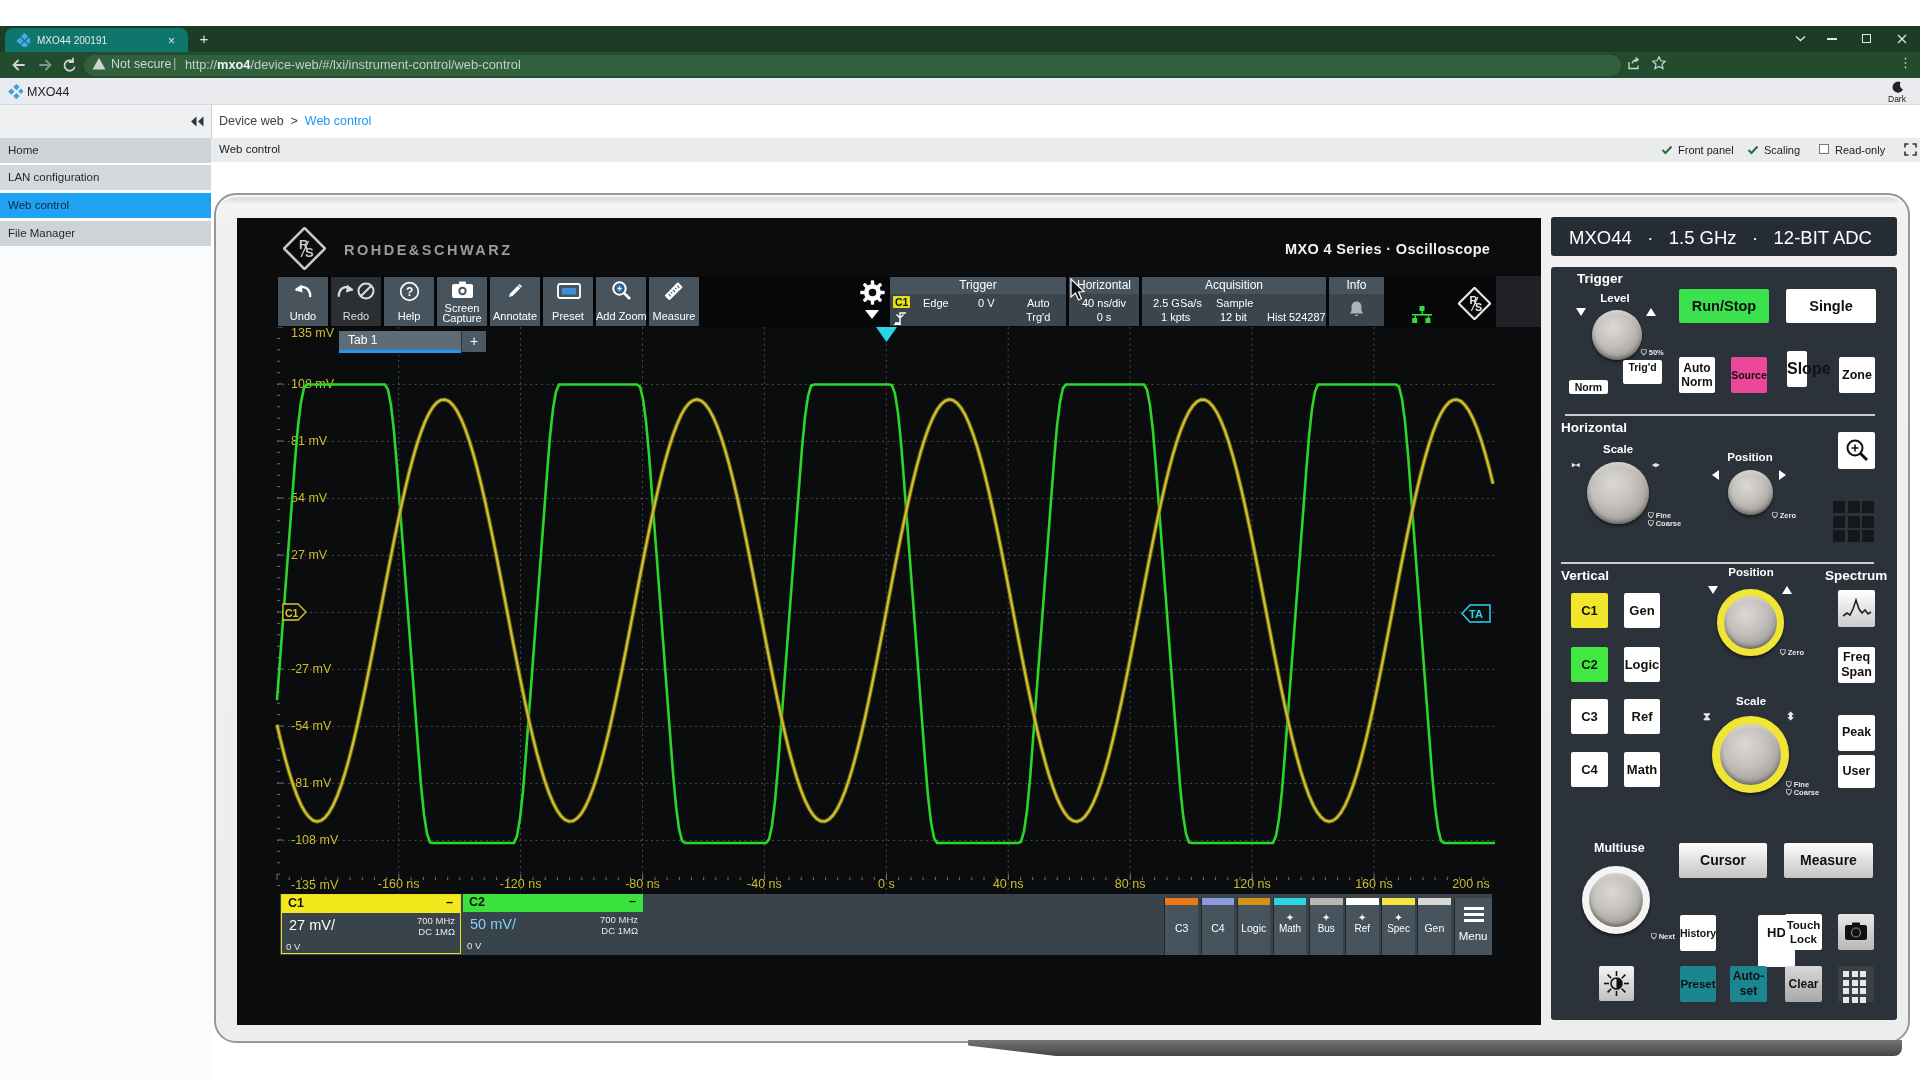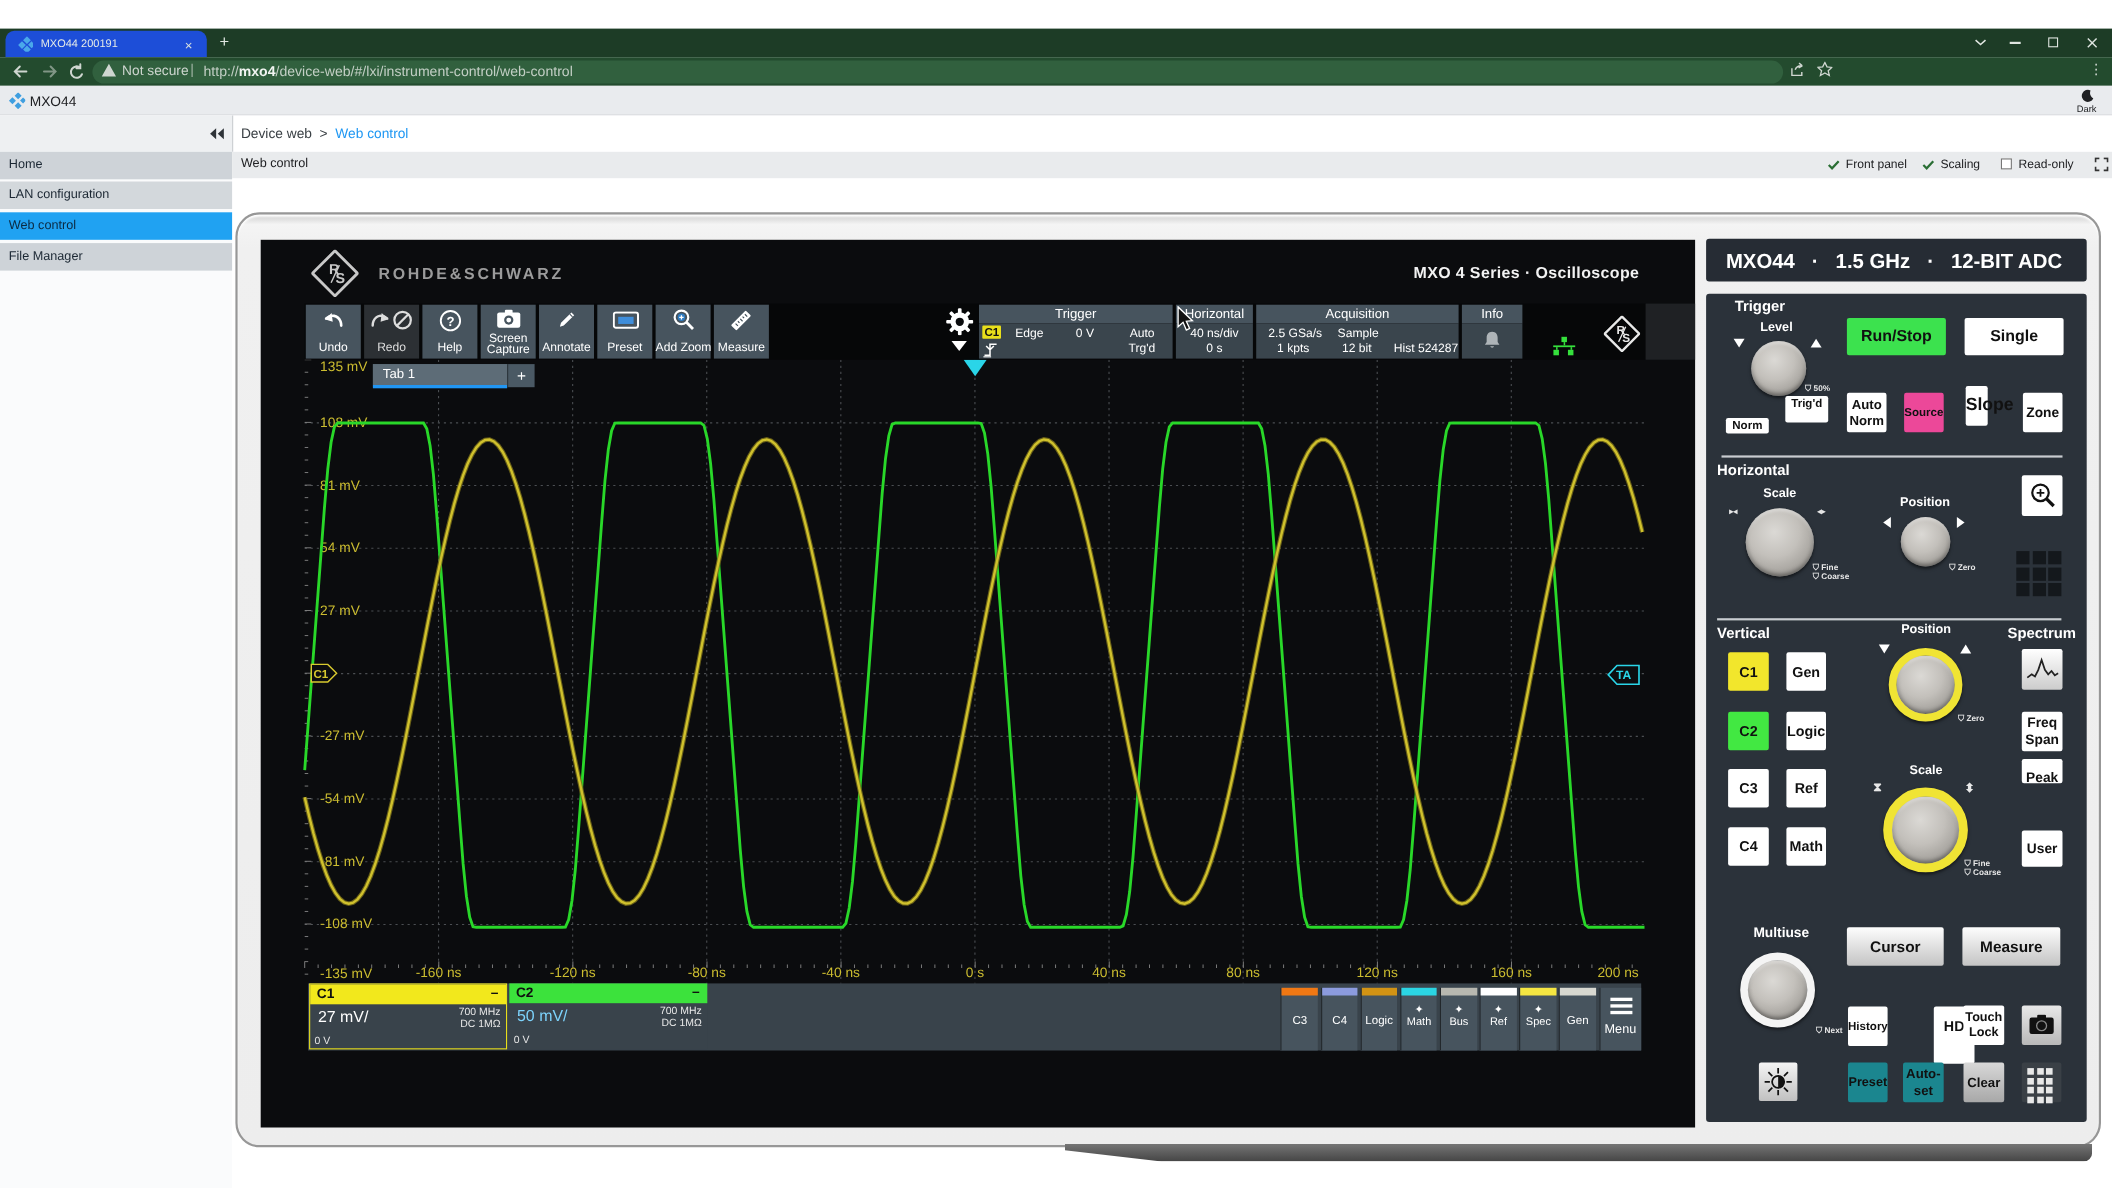--- a/index.html
+++ b/index.html
@@ -1,19 +1,19 @@
 <!DOCTYPE html>
 <html><head><meta charset="utf-8">
 <style>
 *{margin:0;padding:0;box-sizing:border-box;font-family:"Liberation Sans",sans-serif;}
 html,body{width:1920px;height:1080px;overflow:hidden;background:#fff;position:relative;}
 .abs{position:absolute;}
 
 #tabbar{left:0;top:26px;width:1920px;height:26px;background:#1d3c26;}
-#tab{left:5px;top:28px;width:183px;height:24px;background:#1d4ed8;border-radius:8px 8px 0 0;color:#e6ece7;font-size:10px;}
+#tab{left:5px;top:28px;width:183px;height:24px;background:#0f766e;border-radius:8px 8px 0 0;color:#e6ece7;font-size:10px;}
 #addr{left:0;top:52px;width:1920px;height:26px;background:#234b2e;}
 #urlpill{left:84px;top:55px;width:1537px;height:21px;background:#31603e;border-radius:11px;}
 #mxstrip{left:0;top:78px;width:1920px;height:27px;background:#e9ebee;border-bottom:1px solid #d8dadd;}
 #crumbrow{left:0;top:105px;width:1920px;height:33px;background:#fff;}
 #headstrip{left:211px;top:138px;width:1709px;height:24px;background:#e9ebed;}
 #sidebar{left:0;top:138px;width:211px;height:942px;background:#fafbfc;}
 .sbitem{position:absolute;left:0;width:211px;height:25px;line-height:25px;padding-left:8px;font-size:11.5px;color:#1b2733;background:#ced3d8;}
 
 #bezel{left:214px;top:193px;width:1696px;height:850px;background:linear-gradient(180deg,#cdcdcd 0,#f4f4f4 9px,#f0f0f0 30px,#ededed 100%);border-radius:22px;border:2px solid #979797;box-shadow:inset 0 2px 2px #fff;}
 #screen{left:237px;top:218px;width:1304px;height:807px;background:#0b0c0e;}
@@ -544,21 +544,21 @@
   </div>
 <div class="abs" style="left:1417.1px;top:898px;width:33.5px;height:57px;background:#47545e;border-left:1px solid #22272b">
  <div class="abs" style="left:0;top:0;width:100%;height:7px;background:#d8d8d0"></div>
     <div class="abs" style="left:0;top:24px;width:100%;text-align:center;color:#fff;font-size:10.5px">Gen</div>
   </div>
 <div class="abs" style="left:1453.6px;top:898px;width:38px;height:57px;background:#47545e;border-left:1px solid #22272b">
  <div class="abs" style="left:9px;top:9px;width:20px;height:3px;background:#fff;box-shadow:0 6px #fff,0 12px #fff"></div>
  <div class="abs" style="left:0;top:32px;width:100%;text-align:center;color:#fff;font-size:11.5px">Menu</div>
   </div>
 
-<div class="abs" style="left:1569px;top:227px;width:322px;color:#fff;font-size:18.5px;font-weight:bold;white-space:nowrap">MXO44&nbsp;&nbsp;&nbsp;·&nbsp;&nbsp;&nbsp;1.5 GHz&nbsp;&nbsp;&nbsp;·&nbsp;&nbsp;&nbsp;12-BIT ADC</div>
+<div class="abs" style="left:1569px;top:227px;width:322px;color:#fff;font-size:18.5px;font-weight:normal;white-space:nowrap">MXO44&nbsp;&nbsp;&nbsp;·&nbsp;&nbsp;&nbsp;1.5 GHz&nbsp;&nbsp;&nbsp;·&nbsp;&nbsp;&nbsp;12-BIT ADC</div>
 <div class="seclab" style="left:1577px;top:271px">Trigger</div>
 <div class="klab" style="left:1592px;top:292px;width:46px">Level</div>
 <div class="knob" style="left:1592px;top:310px;width:50px;height:50px"></div>
 <div class="tri" style="left:1576px;top:308px;border-left:5.5px solid transparent;border-right:5.5px solid transparent;border-top:8px solid #fff"></div>
 <div class="tri" style="left:1646px;top:308px;border-left:5.5px solid transparent;border-right:5.5px solid transparent;border-bottom:8px solid #fff"></div>
 <div class="tinyk" style="left:1641px;top:348px">⛉ 50%</div>
 <div class="wbtn" style="left:1679px;top:289px;width:90px;height:34px;background:#3ce24e;font-size:14.5px;line-height:34px">Run/Stop</div>
 <div class="wbtn" style="left:1786px;top:289px;width:90px;height:34px;font-size:14.5px;line-height:34px">Single</div>
 <div class="wbtn" style="left:1679px;top:357px;width:36px;height:36px;font-size:12px;line-height:14px;padding-top:4px">Auto<br>Norm</div>
 <div class="wbtn" style="left:1731px;top:357px;width:36px;height:36px;background:#ec4899;font-size:10.5px;line-height:36px">Source</div>
@@ -614,21 +614,21 @@
 <div class="seclab" style="left:1825px;top:568px">Spectrum</div>
 <div class="wbtn" style="left:1838px;top:590px;width:37px;height:37px;background:linear-gradient(180deg,#fff,#ccc)"><svg style="margin-top:6px" width="30" height="24" viewBox="0 0 30 24">
       <path d="M1 20 L5 17 8 19 11 13 14 4 17 13 20 17 23 14 26 18 29 16" fill="none" stroke="#222" stroke-width="1.6"></path>
     </svg></div>
 <div class="wbtn" style="left:1838px;top:647px;width:37px;height:36px;font-size:12.5px;line-height:15px;padding-top:3px">Freq<br>Span</div>
 <div class="klab" style="left:1728px;top:695px;width:46px">Scale</div>
 <div class="knob" style="left:1712px;top:716px;width:77px;height:77px;border:8px solid #f0e434"></div>
 <div class="tinyk" style="left:1703px;top:710px;font-size:11px">⧗</div>
 <div class="tinyk" style="left:1786px;top:710px;font-size:11px">⬍</div>
 <div class="tinyk" style="left:1786px;top:781px;line-height:8px">⛉ Fine<br>⛉ Coarse</div>
-<div class="wbtn" style="left:1838px;top:690px;width:37px;height:22px;font-size:12.5px;line-height:34px">Peak</div>
+<div class="wbtn" style="left:1838px;top:715px;width:37px;height:36px;font-size:12.5px;line-height:34px">Peak</div>
 <div class="wbtn" style="left:1838px;top:755px;width:37px;height:33px;font-size:12.5px;line-height:33px">User</div>
 <div class="klab" style="left:1594px;top:841px;width:46px;font-size:12.5px">Multiuse</div>
 <div class="knob" style="left:1582px;top:866px;width:68px;height:68px;border:7px solid #f4f4f4"></div>
 <div class="tinyk" style="left:1651px;top:932px">⛉ Next</div>
 <div class="wbtn" style="left:1679px;top:843px;width:88px;height:35px;background:linear-gradient(180deg,#fdfdfd,#c4c4c4);font-size:14px;line-height:35px">Cursor</div>
 <div class="wbtn" style="left:1784px;top:843px;width:89px;height:35px;background:linear-gradient(180deg,#fdfdfd,#c4c4c4);font-size:14px;line-height:35px">Measure</div>
 <div class="wbtn" style="left:1680px;top:915px;width:36px;height:36px;font-size:10.5px;line-height:36px">History</div>
 <div class="wbtn" style="left:1758px;top:915px;width:37px;height:52px;font-size:13px;line-height:36px">HD</div>
 <div class="wbtn" style="left:1785px;top:914px;width:37px;height:36px;font-size:11.5px;line-height:14px;padding-top:4px">Touch<br>Lock</div>
 <div class="wbtn" style="left:1838px;top:914px;width:36px;height:36px;background:linear-gradient(180deg,#e8e8e8,#b8b8b8)"><svg style="margin-top:8px" width="24" height="19" viewBox="0 0 24 19">

